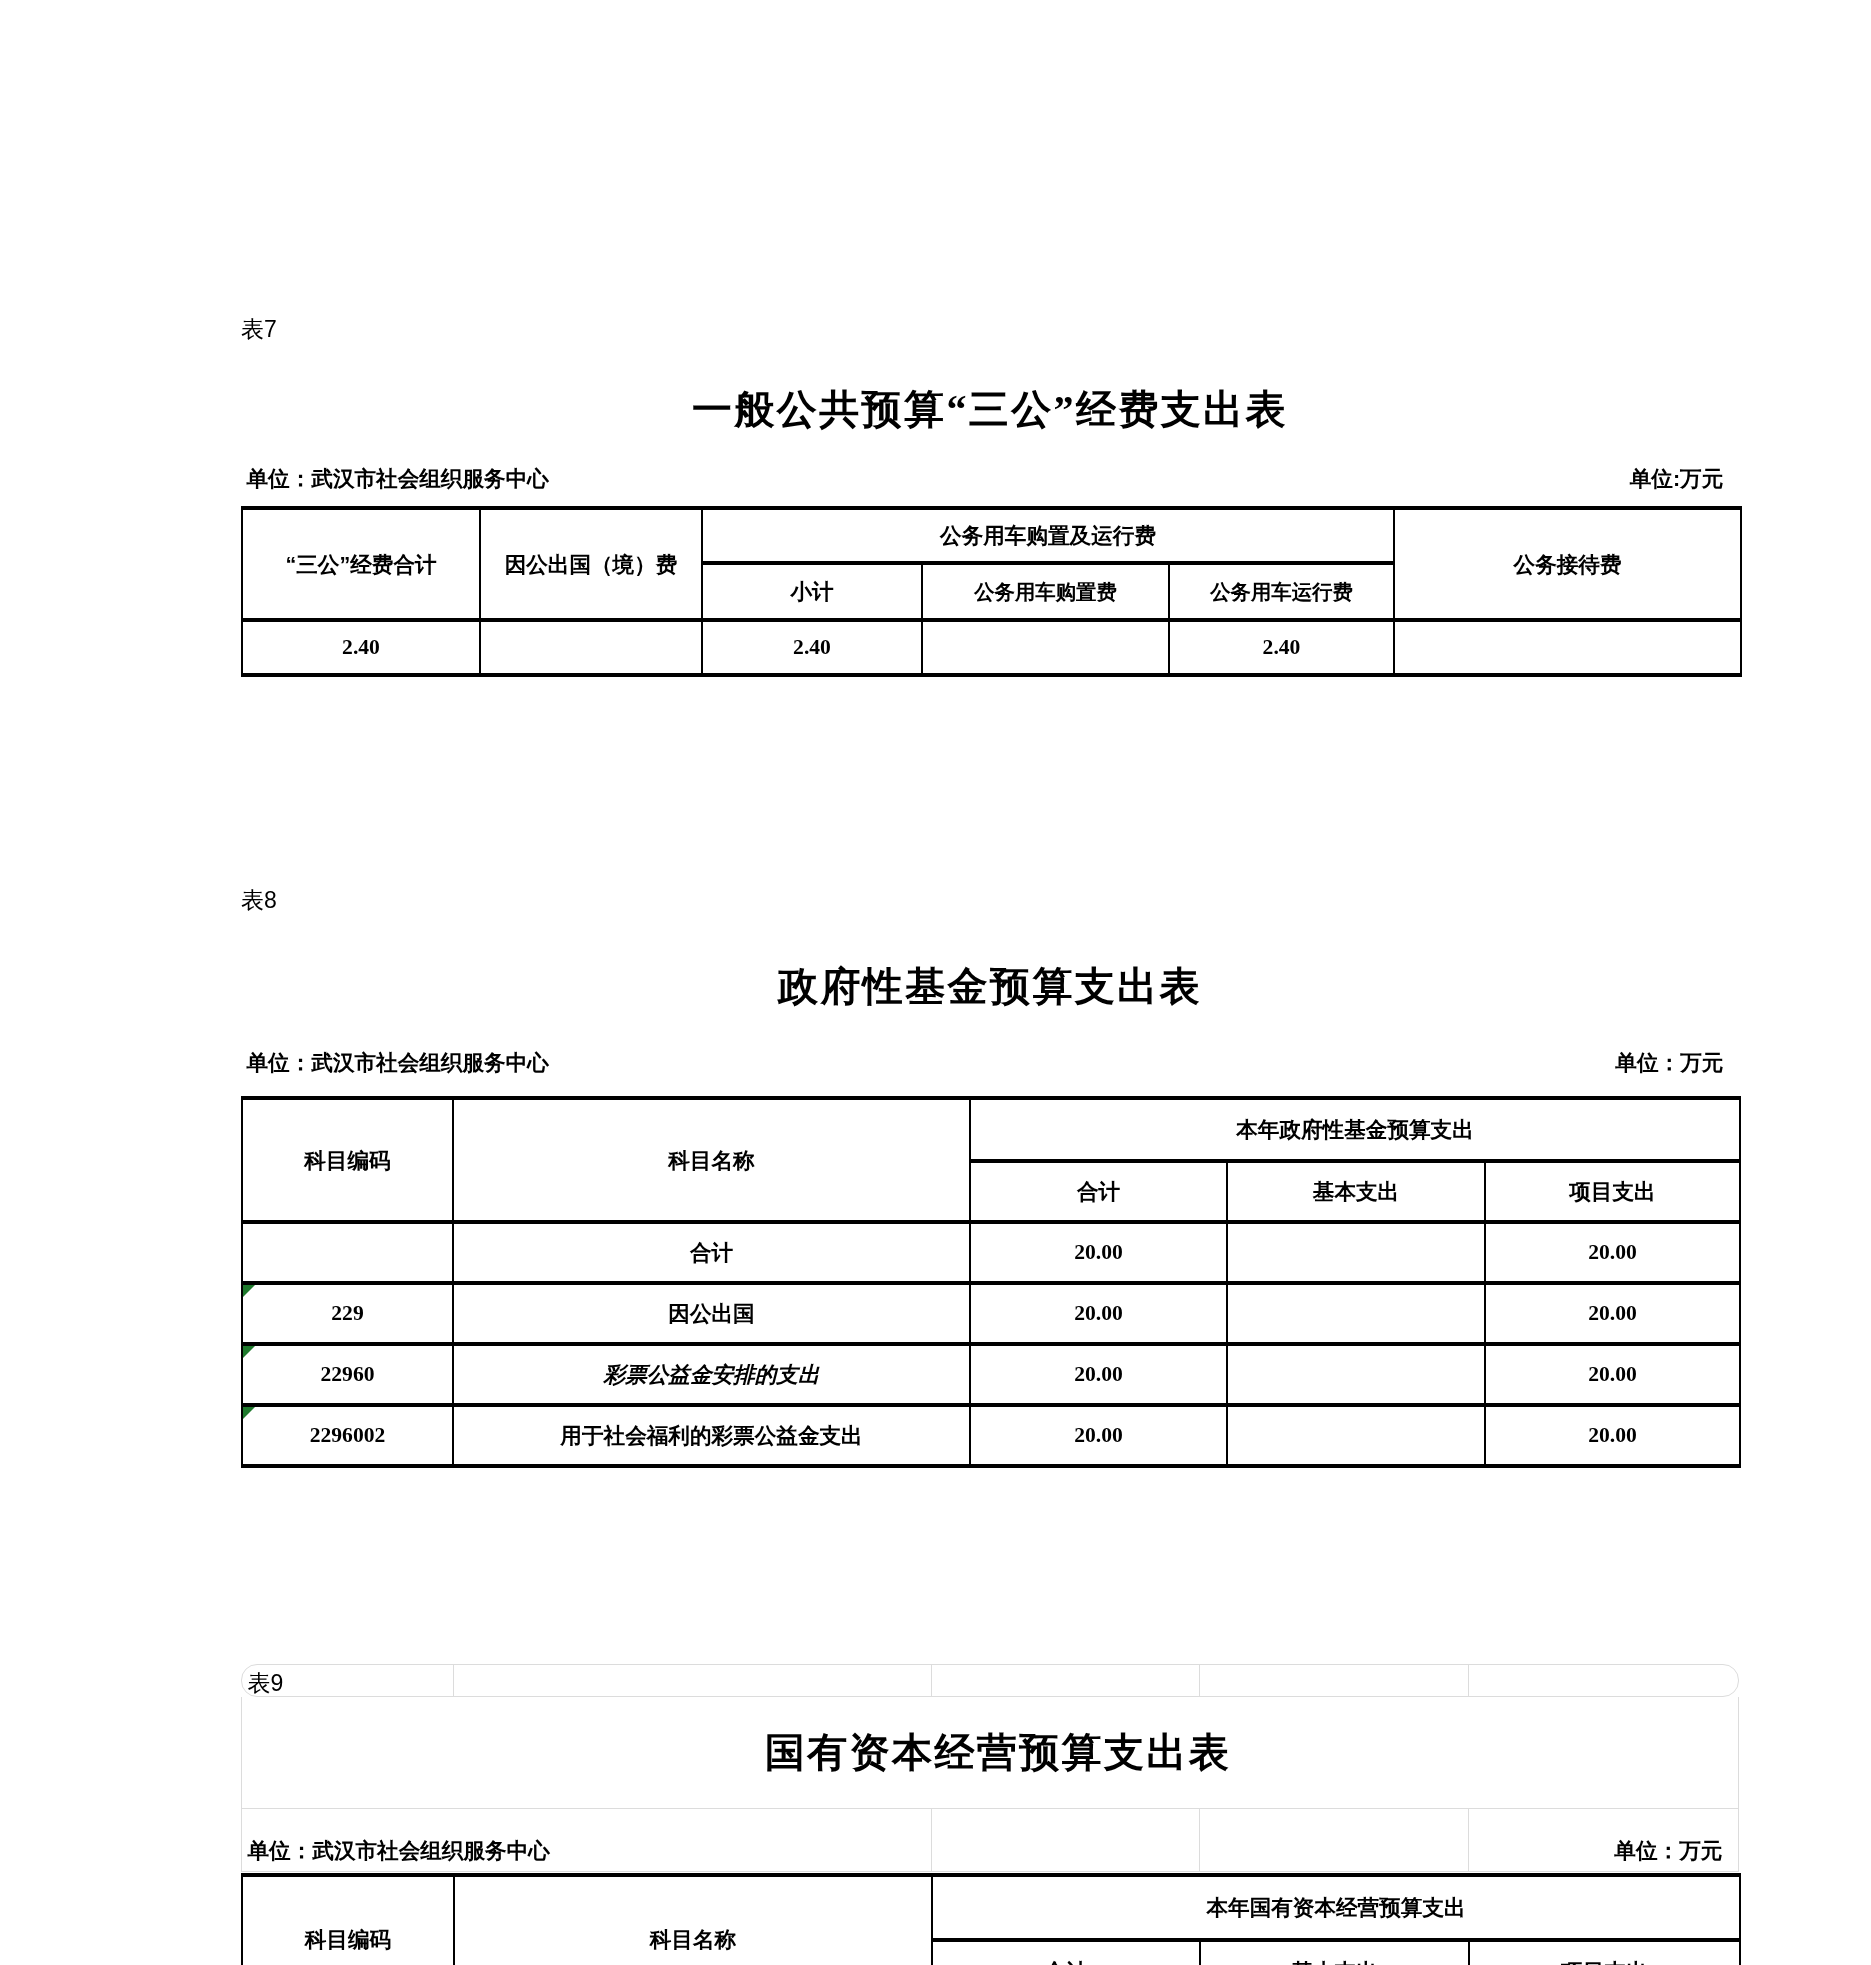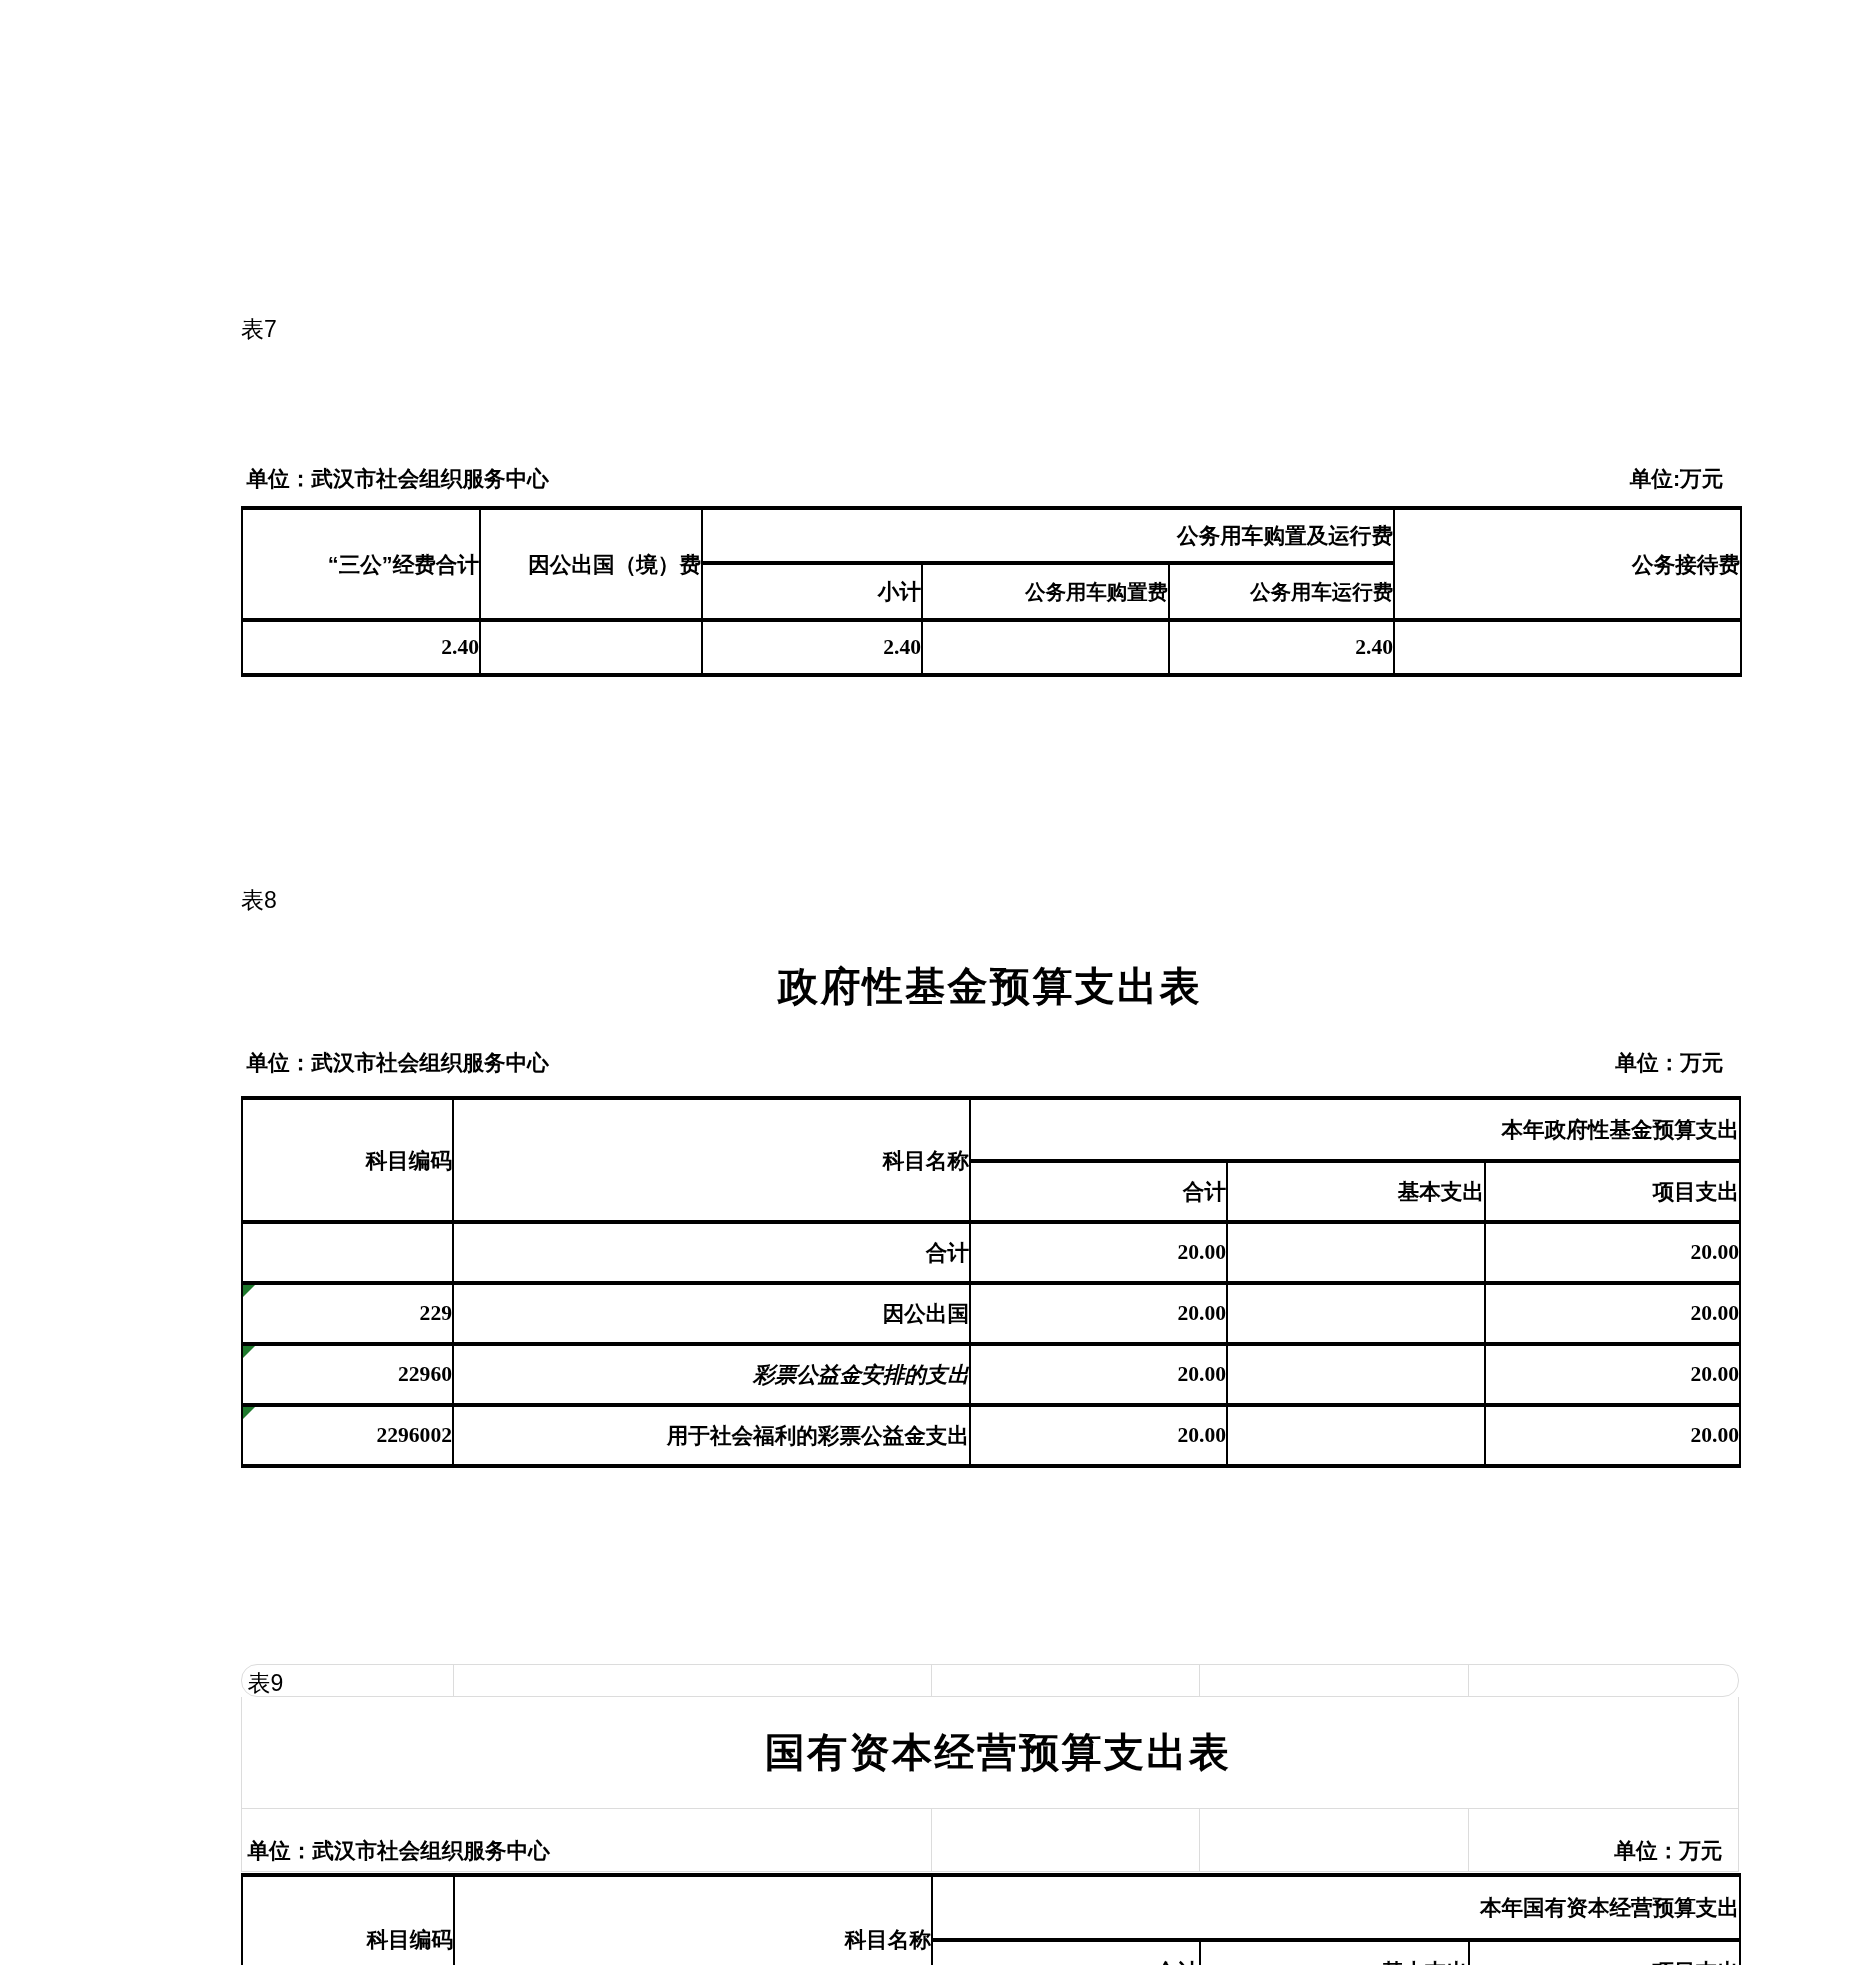--- a/index.html
+++ b/index.html
@@ -19,21 +19,21 @@
     display:flex; justify-content:space-between; align-items:flex-end;
     padding:0 15.7px 2.4px 5.5px; font-size:21.6px; font-weight:bold;
   }
   
   table.budget {
     position:absolute; left:241px; border-collapse:collapse; table-layout:fixed;
     width:1498px;
   }
   table.budget td {
     border:2px solid #000; border-top-width:4.7px; border-bottom-width:4.7px;
-    box-sizing:border-box; padding:0; text-align:right; vertical-align:middle;
+    box-sizing:border-box; padding:0; text-align:center; vertical-align:middle;
     font-size:21.6px; font-weight:bold; overflow:hidden;
   }
   td.num {
     text-align:right; padding-right:7.9px;
     font-family:"Liberation Serif","DejaVu Serif",serif; font-weight:normal; font-size:23px;
   }
   td.numb { font-weight:bold; }
   td.cleft { text-align:left; }
   td.code { font-family:"Liberation Serif","DejaVu Serif",serif; font-size:23px; }
   .pl0 { padding-left:5.5px; }  .pl1 { padding-left:39px;margin-left:36px; } .pl2 { padding-left:67px; }
@@ -66,20 +66,21 @@
     box-sizing:border-box; padding:0 15.7px 6.3px 5.5px; font-size:21.6px; font-weight:bold;
   }
   .sheet .tbl-label-in { position:absolute; left:5.5px; top:3.1px; font-size:23px; font-weight:500; }
 </style>
 </head>
 <body>
 
 <div class="page">
 
   <div class="tbl-label" style="top:314px;">表7</div>
+  <h1 class="tbl-title" style="top:382px;">一般公共预算“三公”经费支出表</h1>
   <div class="unit-row" style="top:461px;">
     <span>单位：武汉市社会组织服务中心</span>
     <span>单位:万元</span>
   </div>
   <table class="budget" style="top:506px;">
     <colgroup>
       <col style="width:238px">
         <col style="width:222px">
         <col style="width:220px">
       <col style="width:247px">

